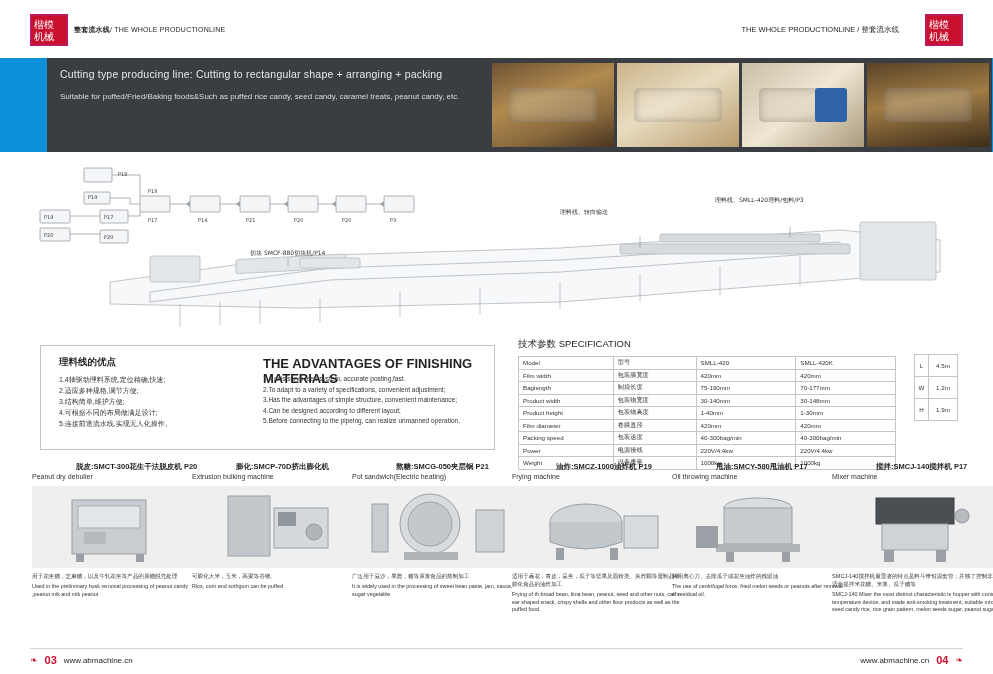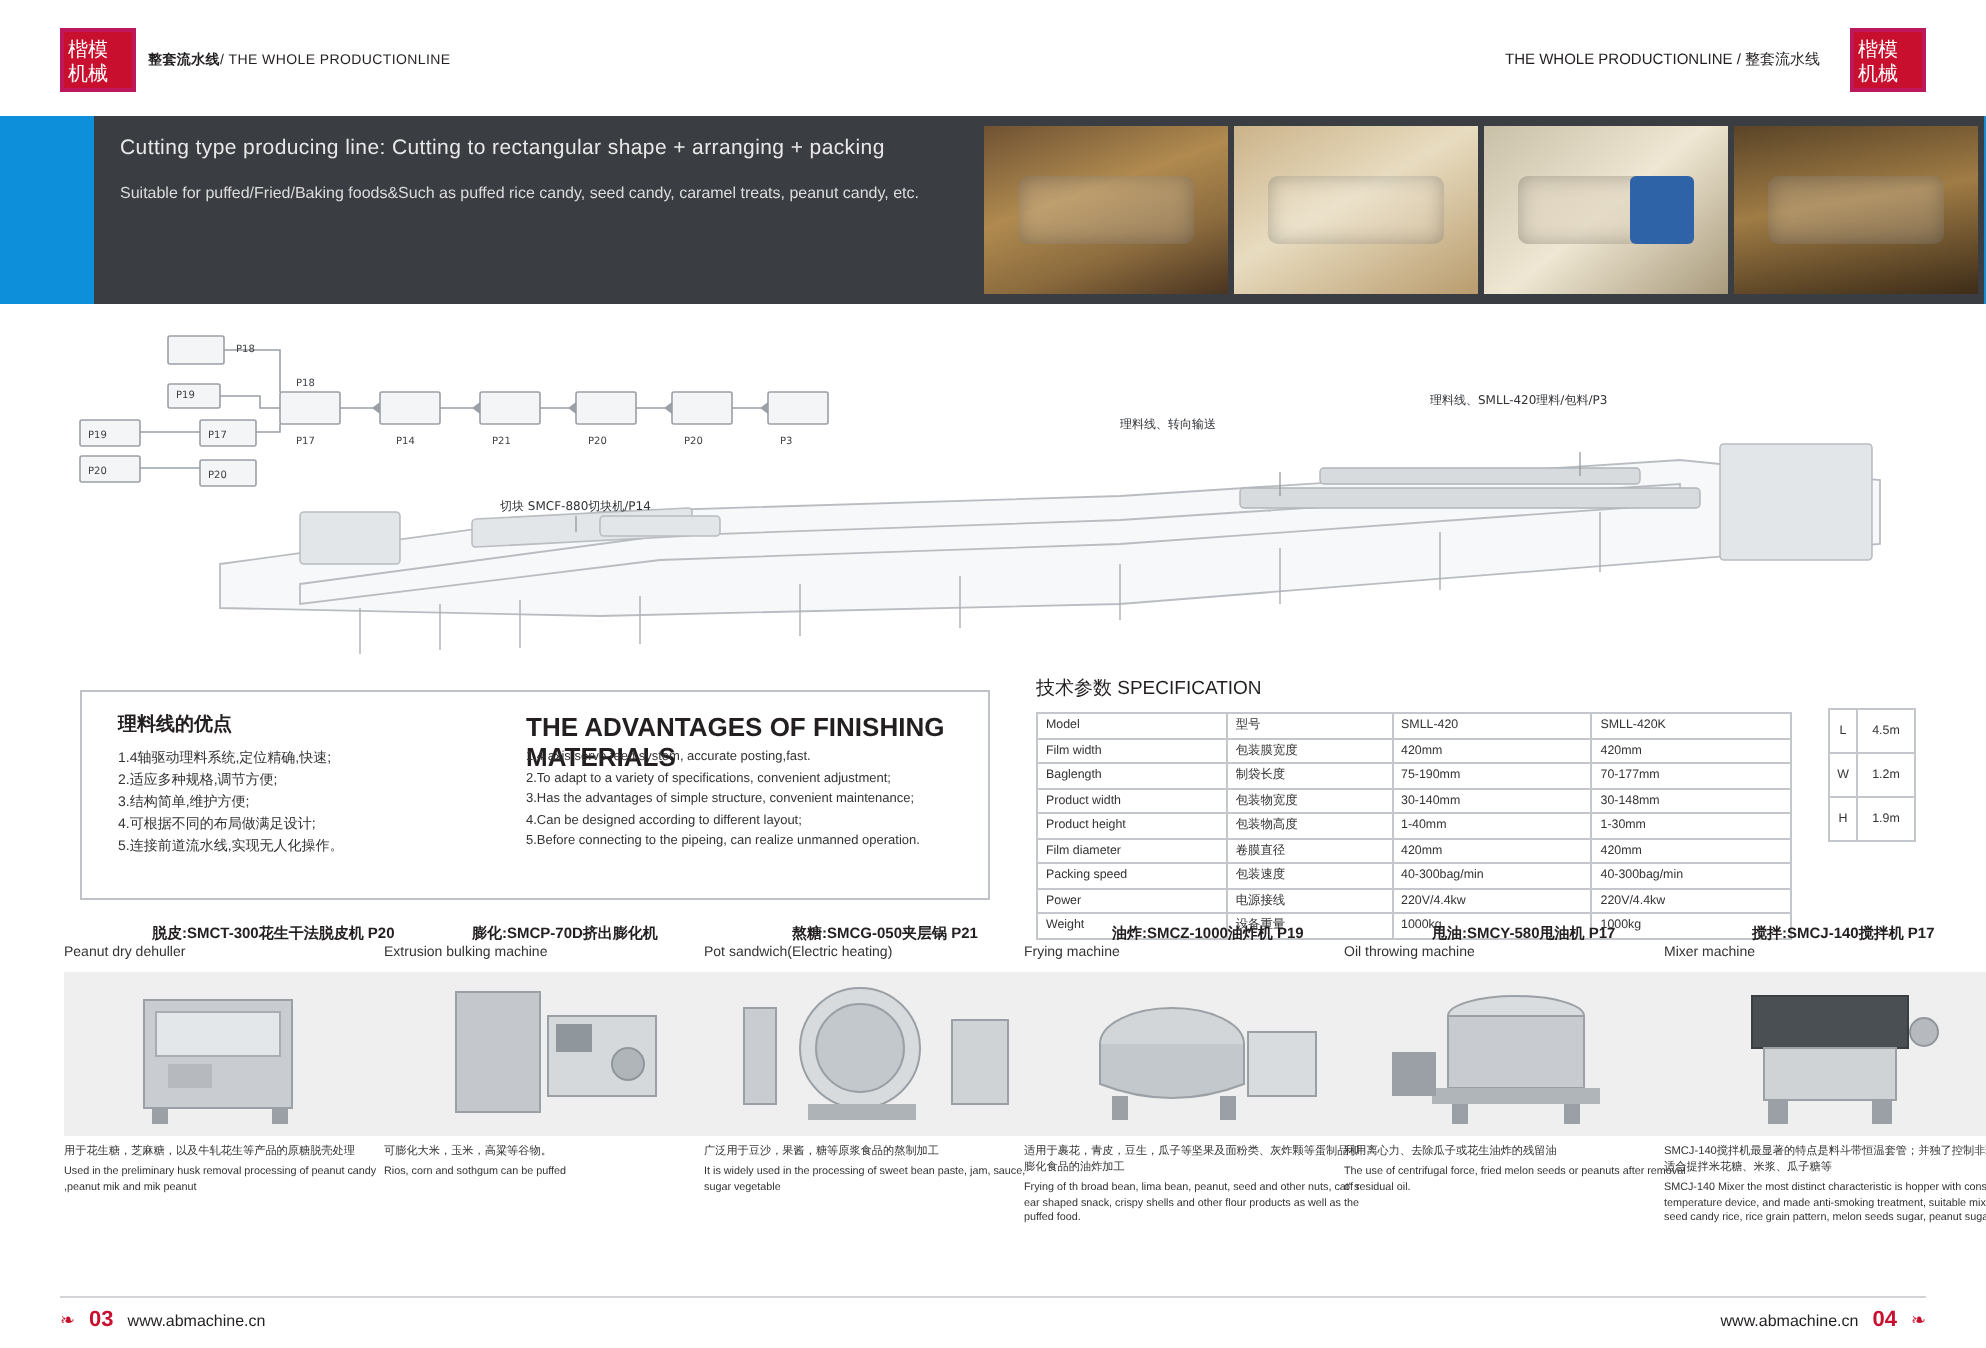--- a/index.html
+++ b/index.html
@@ -20,21 +20,21 @@
   .logo-left { left:30px; top:14px; }
   .logo-right { right:30px; top:14px; }
   .logo-mark {
     width:38px; height:32px; background:#be185d; color:#fff;
     font-size:9px; line-height:10px; letter-spacing:0px;
     display:flex; align-items:center; justify-content:center; text-align:right;
     font-family:"DejaVu Sans", sans-serif; padding:1px;
   }
   .logo-text { font-size:7px; color:#231f20; margin-left:6px; letter-spacing:.2px; white-space:nowrap; }
   .logo-text .cn { font-weight:bold; }
-  .header-right-text { font-size:7.5px; color:#231f20; margin-right:15px; white-space:nowrap; }
+  .header-right-text { font-size:7.5px; color:#231f20; margin-right:26px; white-space:nowrap; }
 
   
   .title-band { position:absolute; left:0; top:58px; width:993px; height:94px; background:#0d8fd9; }
   .title-band .dark { position:absolute; left:47px; top:0; width:945px; height:94px; background:#3a3d42; }
   .title-inner { position:absolute; left:60px; top:10px; width:430px; color:#ffffff; }
   .title-cn { font-size:19px; font-weight:bold; letter-spacing:1px; margin-bottom:5px; }
   .title-en { font-size:10.5px; letter-spacing:.2px; margin-bottom:9px; color:#e8e8e8;}
   .title-cn2 { font-size:11px; margin-bottom:5px; }
   .title-en2 { font-size:8px; color:#dcdcdc;margin-top:12px; }
 

